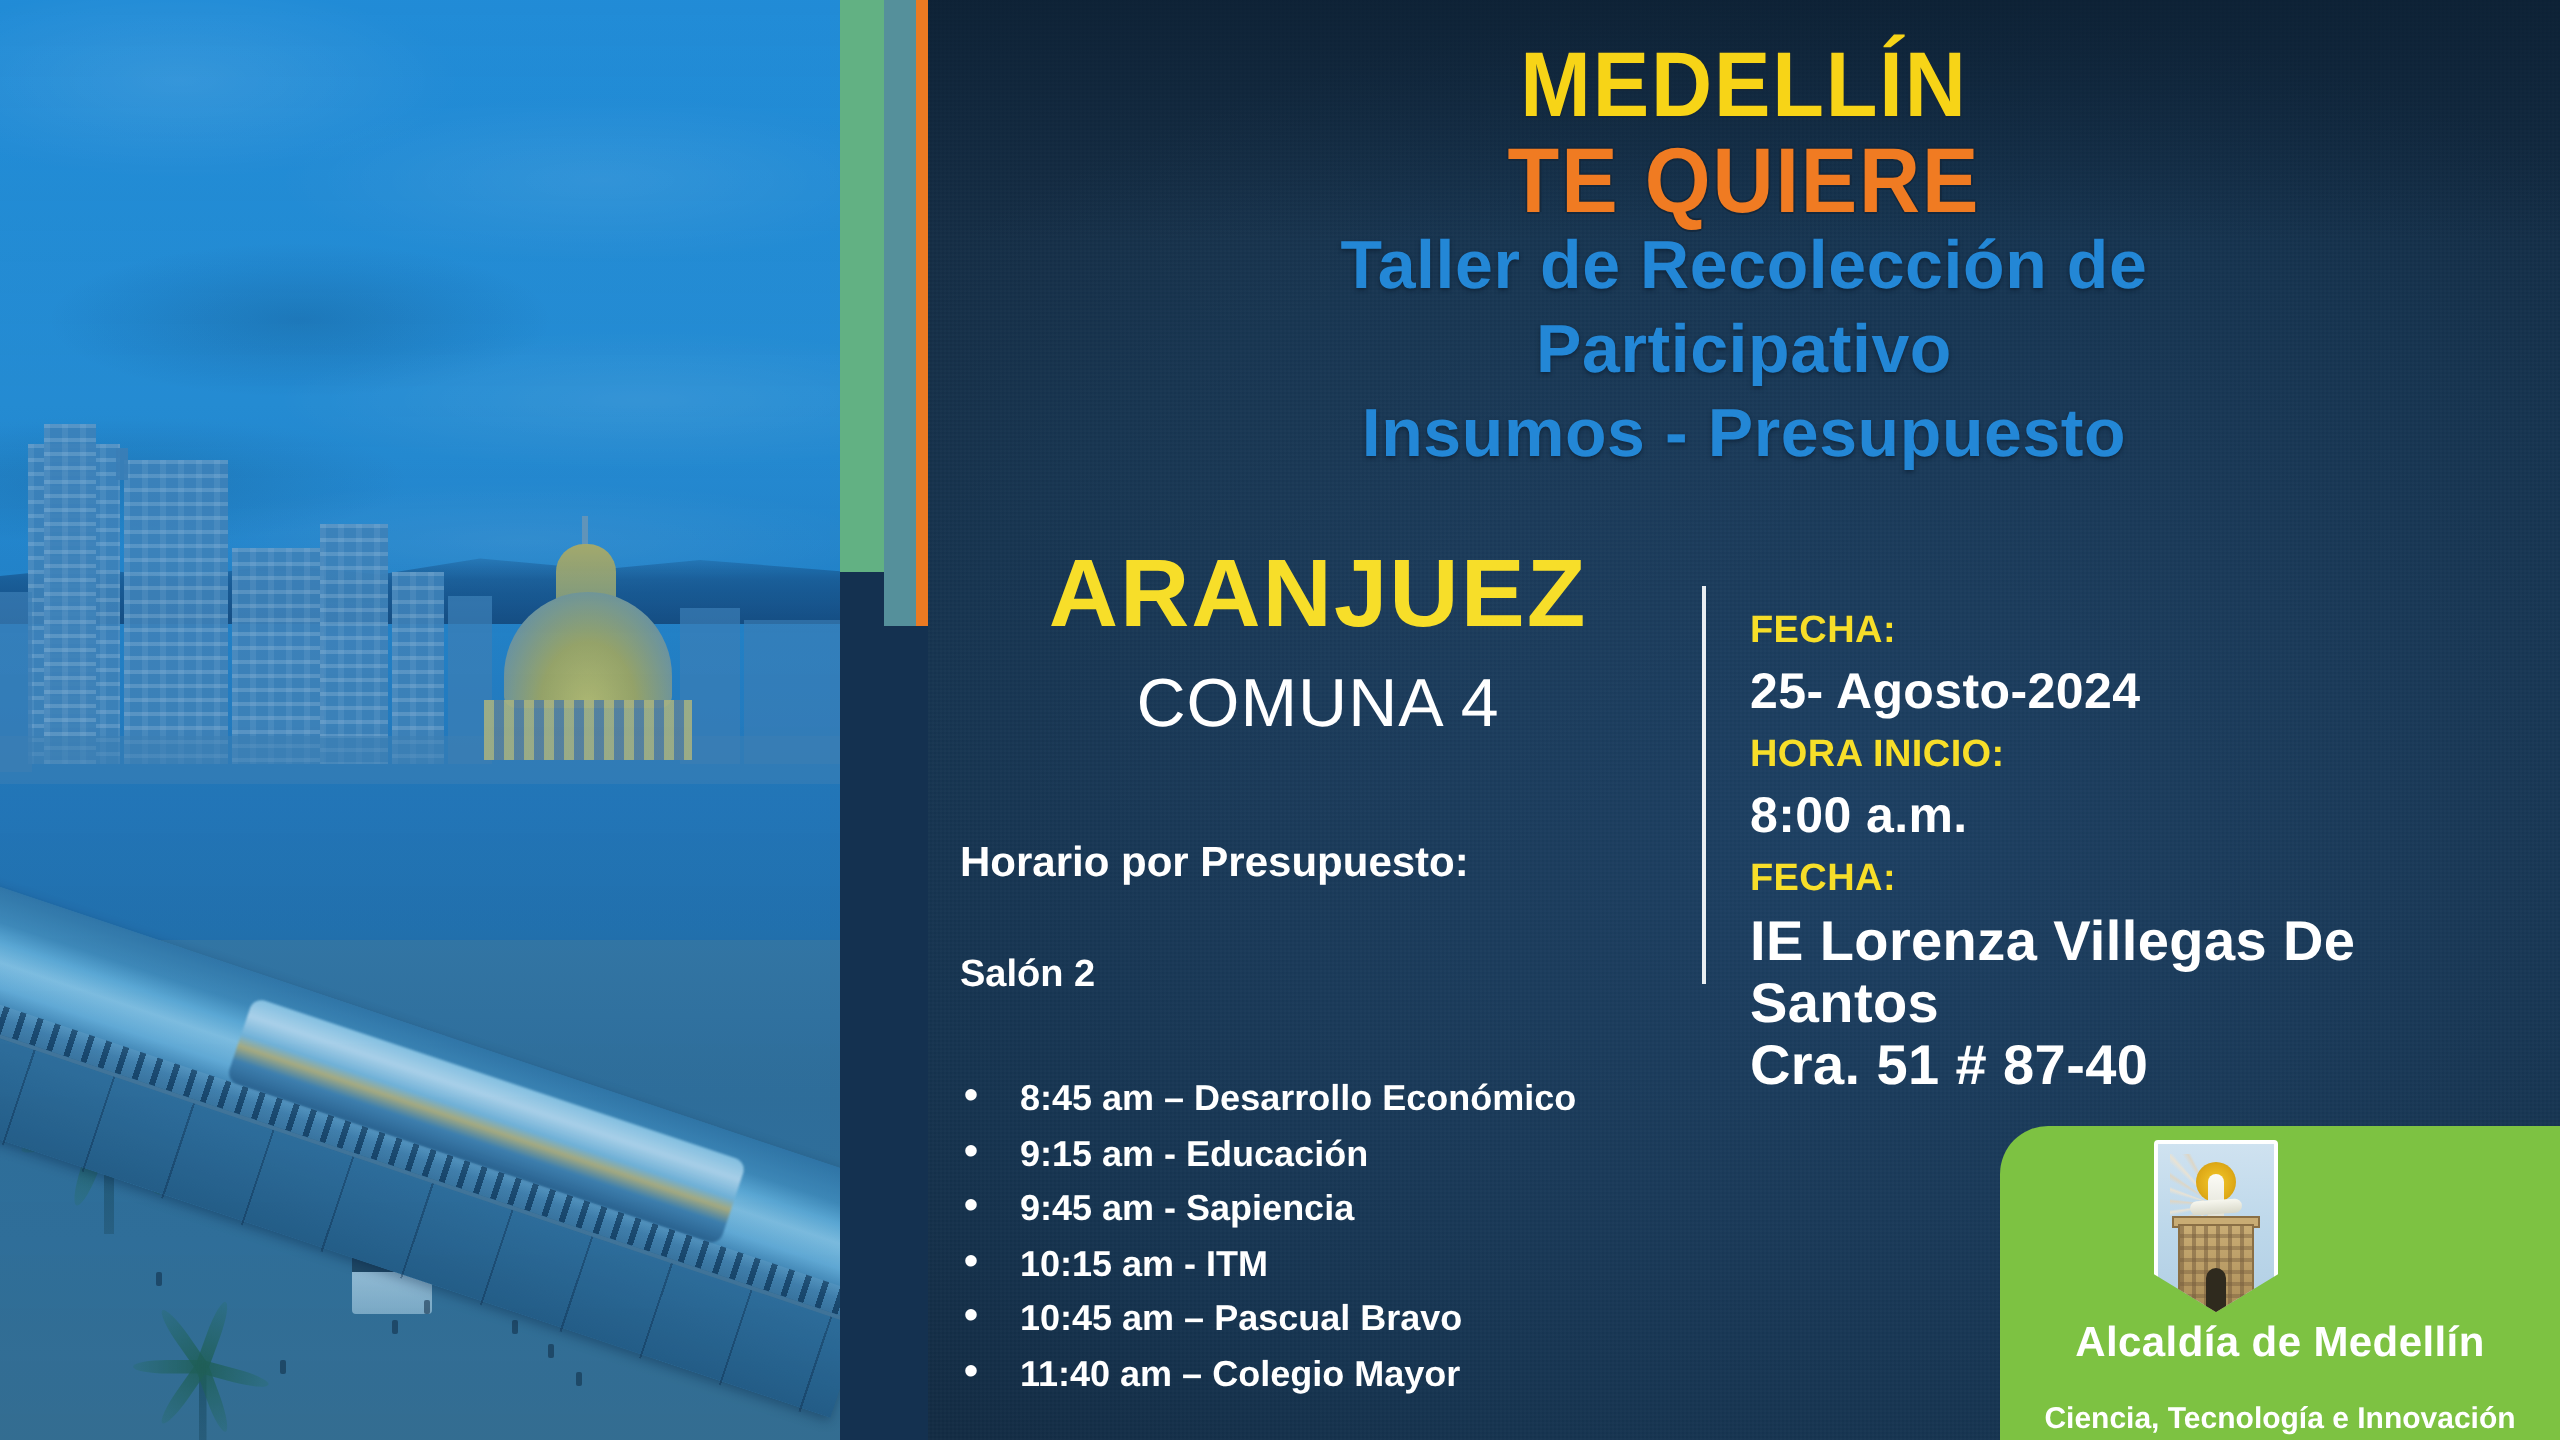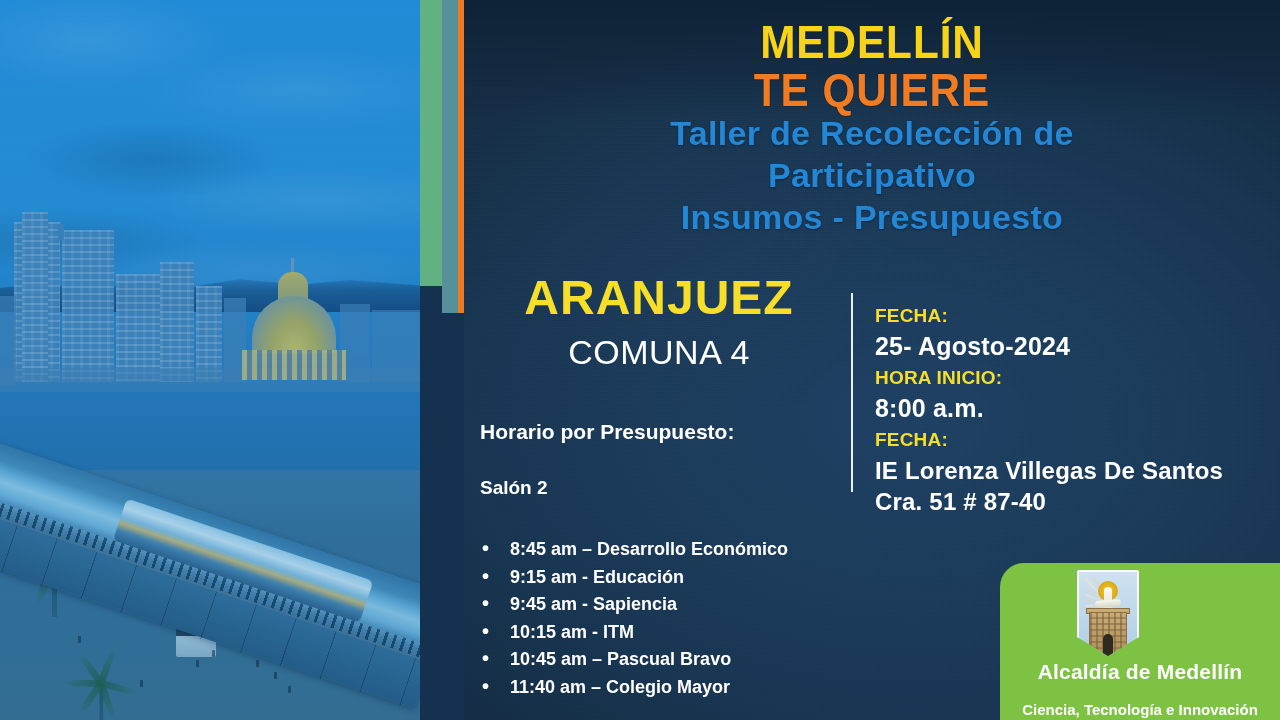--- a/index.html
+++ b/index.html
@@ -245,21 +245,21 @@
   .details .k {
     font-family:"Liberation Sans", sans-serif;
     font-weight:bold; font-size:19px; line-height:31px;
     color:#F7DE29; letter-spacing:.2px;
   }
   .details .v {
     font-family:"Liberation Sans", sans-serif;
     font-weight:bold; font-size:25px; line-height:31px;
     color:#FFFFFF; letter-spacing:.2px;
   }
-  .details .v.small { font-size:24px; }
+  .details .v.small { font-size:28px; }
 
   
   .logo-box {
     position:absolute; left:1000px; top:563px; width:280px; height:157px;
     background:#7DC242;
     border-radius:24px 0 0 0;
     overflow:hidden;
   }
   .crest {
     position:absolute; left:77px; top:7px; width:62px; height:86px;

